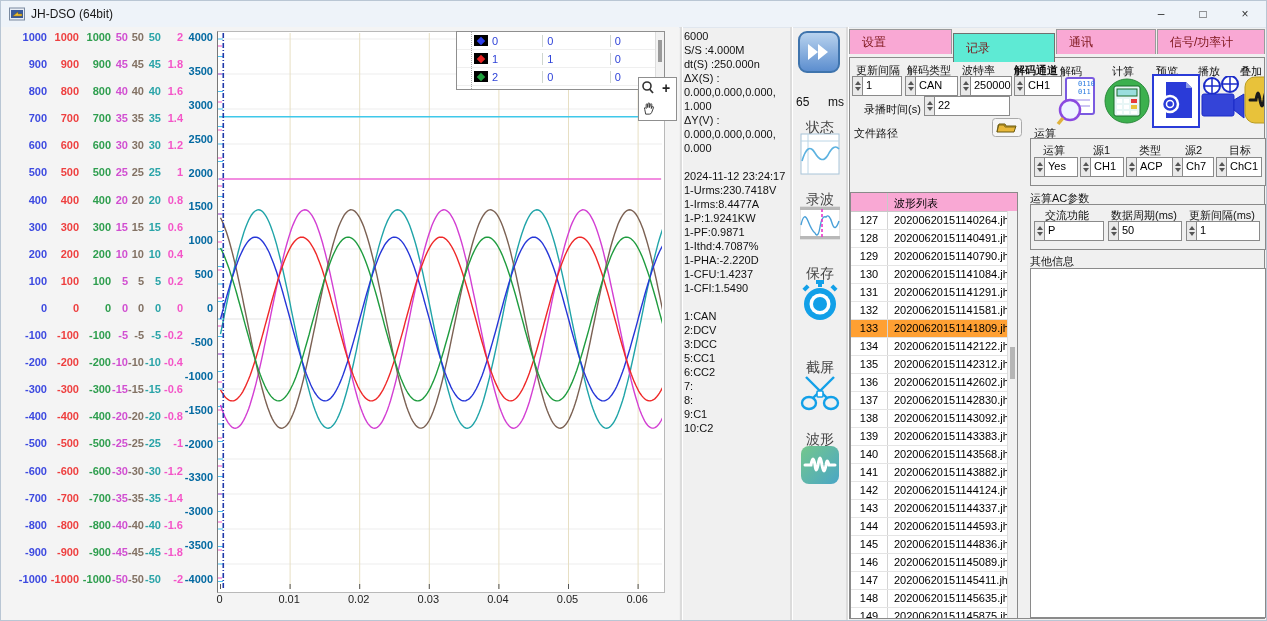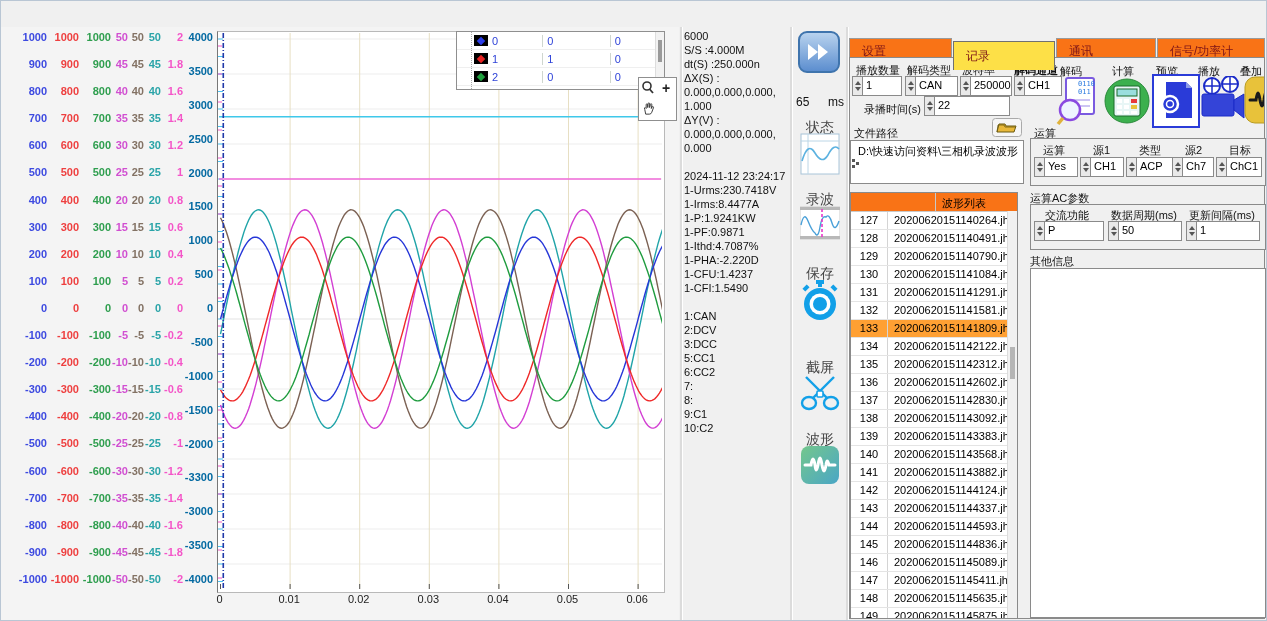--- a/index.html
+++ b/index.html
@@ -39,51 +39,64 @@
   .toolcol{position:absolute;left:793px;top:28px;width:52px;height:590px;}
   .ff-btn{position:absolute;left:4px;top:2px;width:42px;height:42px;border-radius:9px;
           background:linear-gradient(#b8d2ee,#5c8ecf);border:2px solid #3f74ad;box-sizing:border-box;
           display:flex;align-items:center;justify-content:center;cursor:pointer;}
   .time-row{position:absolute;left:2px;top:66px;width:48px;display:flex;justify-content:space-between;font-size:12px;color:#111;}
   .tool-label{position:absolute;width:52px;text-align:center;font-size:14px;color:#444;}
   .tool-icon{position:absolute;left:6px;width:40px;height:40px;cursor:pointer;}
   
   .right-panel{position:absolute;left:848px;top:28px;width:417px;height:591px;}
   .tabs{position:absolute;left:0;top:0;width:100%;height:28px;}
-  .tab{position:absolute;top:9px;height:25px;background:#f97316;border:1px solid #9a9a9a;border-bottom:none;
+  .tab{position:absolute;top:0;height:25px;background:#f9a8d4;border:1px solid #9a9a9a;border-bottom:none;
        font-size:12px;color:#7c1418;display:flex;align-items:center;padding-left:12px;box-sizing:border-box;cursor:pointer;}
-  .tab.active{top:12px;height:29px;background:#fde047;z-index:3;border-color:#707070;font-family:Liberation Serif, serif;}
+  .tab.active{top:4px;height:29px;background:#5eead4;z-index:3;border-color:#707070;font-family:Liberation Serif, serif;}
   .pane{position:absolute;left:0;top:28px;width:416px;height:562px;border:1px solid #8a8a8a;background:#f0f0f0;box-sizing:border-box;}
   .flabel{position:absolute;font-size:11px;color:#111;white-space:nowrap;}
   .spin{position:absolute;display:flex;height:20px;}
   .spin .arr{width:9px;background:#e9e9e9;border:1px solid #8a8a8a;border-right:none;display:flex;flex-direction:column;align-items:center;justify-content:center;gap:2px;cursor:pointer;}
   .spin .arr b{width:0;height:0;border-left:3px solid transparent;border-right:3px solid transparent;}
   .spin .arr b.up{border-bottom:4px solid #555;}
   .spin .arr b.dn{border-top:4px solid #555;}
   .spin .val{flex:1;background:#fff;border:1px solid #8a8a8a;font-size:11px;padding:2px 0 0 3px;box-sizing:border-box;overflow:hidden;white-space:nowrap;}
   .groupbox{position:absolute;border:1px solid #8a8a8a;background:#f0f0f0;}
   .action-icon{position:absolute;width:44px;height:50px;cursor:pointer;}
   .pathbox{position:absolute;background:#fff;border:1px solid #8a8a8a;font-size:11px;padding:3px 2px 0 7px;box-sizing:border-box;}
   .filelist{position:absolute;left:0;top:134px;width:168px;height:427px;background:#fff;border:1px solid #8a8a8a;box-sizing:border-box;overflow:hidden;}
-  .fl-head{display:flex;height:18px;border-bottom:1px solid #c9c9c9;background:#f97316;padding-left:48px;}
+  .fl-head{display:flex;height:18px;border-bottom:1px solid #c9c9c9;background:#f9a8d4;}
   .fl-head .c1{width:36px;border-right:1px solid #c9c9c9;}
   .fl-head .c2{flex:1;font-size:11px;padding:3px 0 0 6px;}
   .fl-row{display:flex;height:17px;border-bottom:1px solid #e4e4e4;}
   .fl-row .c1{width:36px;border-right:1px solid #d4d4d4;font-size:11px;text-align:center;line-height:16px;}
   .fl-row .c2{flex:1;font-size:11px;line-height:16px;padding-left:6px;white-space:nowrap;overflow:hidden;}
   .fl-row.sel .c1,.fl-row.sel .c2{background:#ffa033;}
   .fl-sb{position:absolute;right:0;top:18px;width:9px;height:407px;background:#f1f1f1;border-left:1px solid #ddd;}
   .fl-sb i{position:absolute;left:2px;top:136px;width:5px;height:32px;background:#b5b5b5;}
   .otherbox{position:absolute;background:#fff;border:1px solid #8a8a8a;}
 </style>
 </head>
 <body>
 
 <div class="window">
 
+  <div class="titlebar">
+    <svg class="app-icon" viewBox="0 0 16 14">
+      <rect x="0.5" y="1" width="15" height="12" fill="#e8edf4" stroke="#7a8aa0"></rect>
+      <rect x="2" y="3" width="12" height="8" fill="#3a5a9a"></rect>
+      <polygon points="4,9 9,5 9,7 13,7 13,9" fill="#f2c230" stroke="#8a6a10" stroke-width="0.5"></polygon>
+    </svg>
+    <span class="title">JH-DSO (64bit)</span>
+    <div class="win-btns">
+      <div class="win-btn">–</div>
+      <div class="win-btn">□</div>
+      <div class="win-btn">×</div>
+    </div>
+  </div>
 
   <div class="plot-region">
     <div id="yAxisCols">
         <div class="axis-col" style="left: 4px; width: 42px; color: rgb(61, 74, 224);">
           <span>1000</span>
           <span>900</span>
           <span>800</span>
           <span>700</span>
           <span>600</span>
           <span>500</span>
@@ -535,21 +548,21 @@
   <div class="right-panel">
     <div class="tabs">
       <div class="tab" style="left:0;width:103px">设置</div>
       <div class="tab active" style="left:104px;width:102px">记录</div>
       <div class="tab" style="left:207px;width:100px">通讯</div>
       <div class="tab" style="left:308px;width:108px">信号/功率计</div>
     </div>
 
     <div class="pane">
 
-      <div class="flabel" style="left:6px;top:5px">播放数量</div>
+      <div class="flabel" style="left:6px;top:5px">更新间隔</div>
       <div class="flabel" style="left:57px;top:5px">解码类型</div>
       <div class="flabel" style="left:112px;top:5px">波特率</div>
       <div class="flabel" style="left:164px;top:5px;font-weight:bold">解码通道</div>
 
       <div class="spin" style="left:2px;top:18px;width:50px">
         <div class="arr">
             <b class="up"></b>
             <b class="dn"></b>
           </div>
         <div class="val">1</div>
@@ -653,28 +666,20 @@
       </div>
 
       <div class="flabel" style="left:4px;top:68px">文件路径</div>
       <div class="action-icon" style="left:142px;top:60px;width:32px;height:20px">
         <svg width="30" height="19" viewBox="0 0 30 19">
           <rect x="0.5" y="0.5" width="29" height="18" rx="3" fill="#f6f6f6" stroke="#aaa"></rect>
           <path d="M5 14 L7 6 L13 6 L14 8 L24 8 L22 14 Z" fill="#e8b83a" stroke="#6b5a10"></path>
           <path d="M5 14 L6 7 L12 7 L13 9 L23 9" fill="none" stroke="#6b5a10" stroke-width="0.8"></path>
         </svg>
       </div>
-      <div class="pathbox" style="left:0;top:82px;width:174px;height:44px">
-        <span>D:\快速访问资料\三相机录波波形</span>
-        <svg width="7" height="9" viewBox="0 0 7 9" style="position:absolute;left:1px;top:18px">
-          <rect x="0" y="0" width="3" height="3" fill="#555"></rect>
-            <rect x="4" y="3" width="3" height="3" fill="#555"></rect>
-            <rect x="0" y="6" width="3" height="3" fill="#555"></rect>
-        </svg>
-      </div>
 
       <div class="flabel" style="left:184px;top:68px">运算</div>
       <div class="groupbox" style="left:180px;top:80px;width:234px;height:46px">
         <div class="flabel" style="left:12px;top:4px">运算</div>
         <div class="flabel" style="left:62px;top:4px">源1</div>
         <div class="flabel" style="left:108px;top:4px">类型</div>
         <div class="flabel" style="left:154px;top:4px">源2</div>
         <div class="flabel" style="left:198px;top:4px">目标</div>
         <div class="spin" style="left:3px;top:18px;width:44px">
           <div class="arr">

